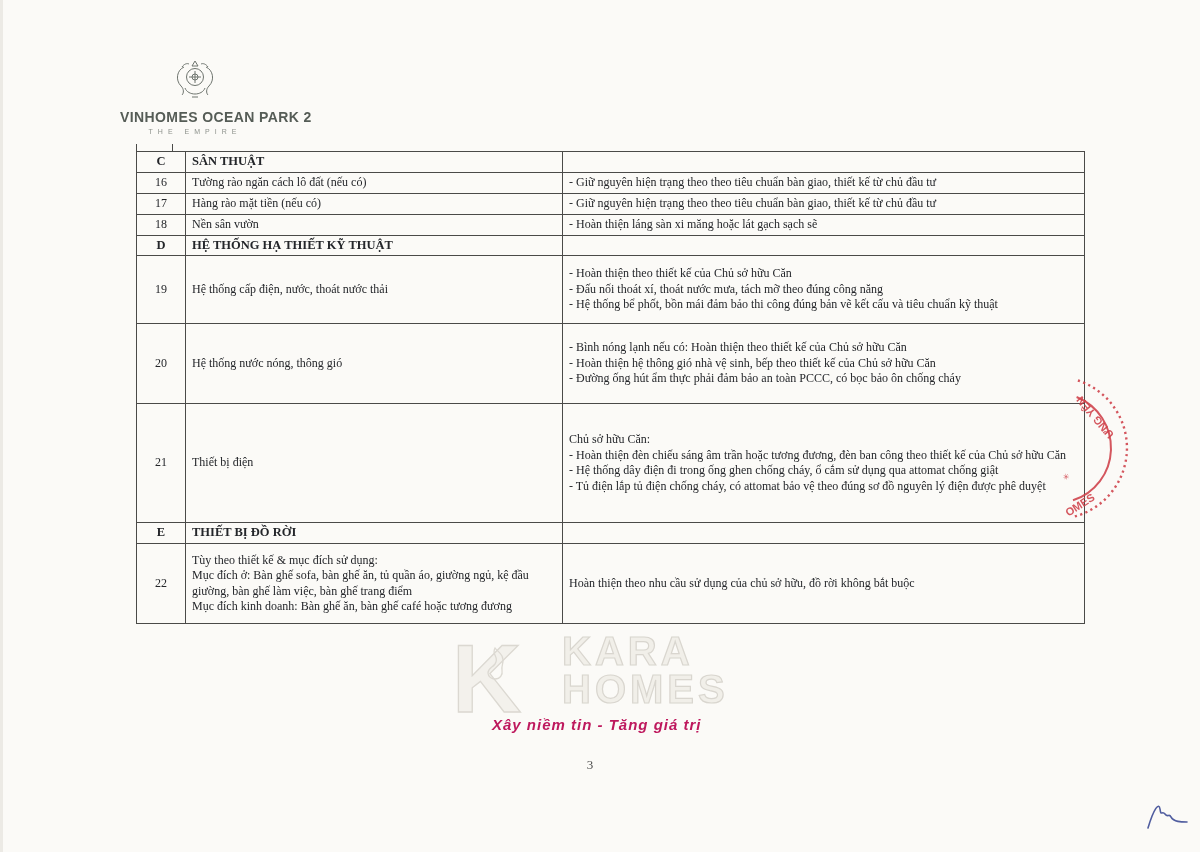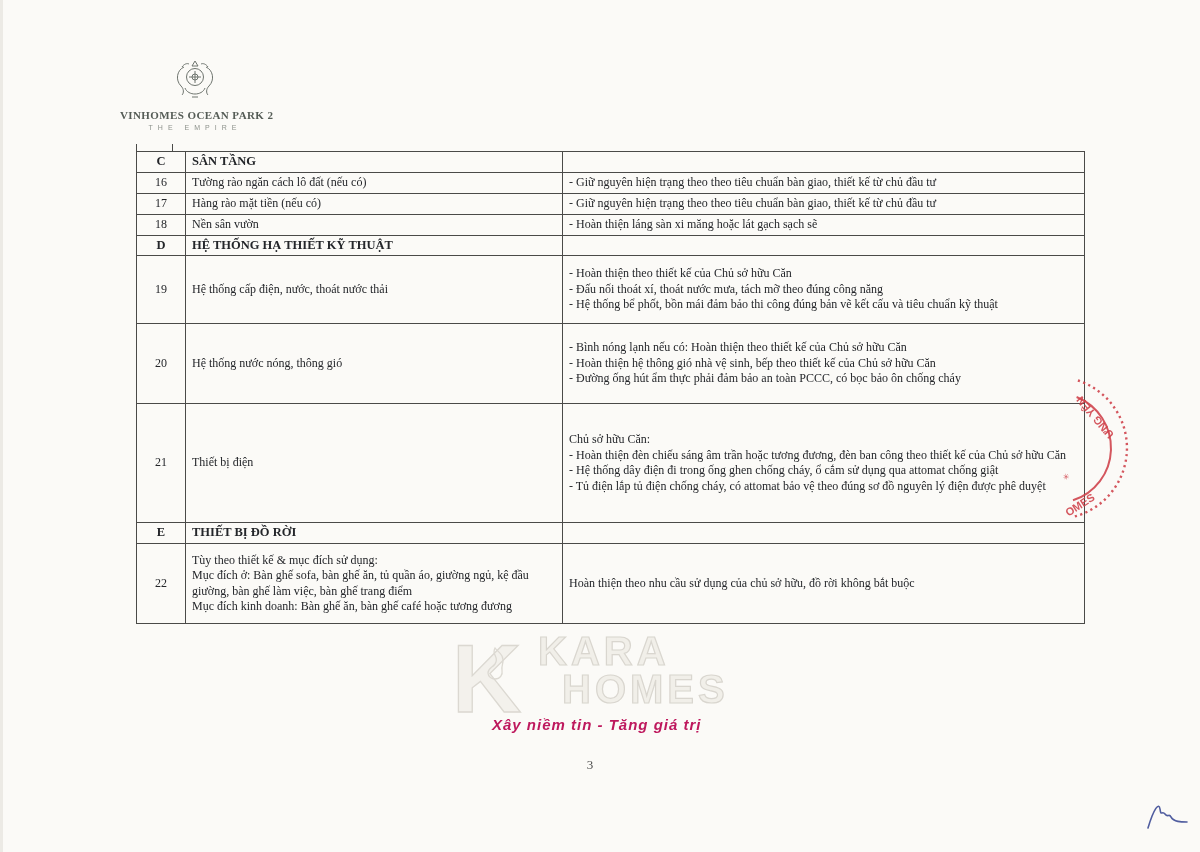--- a/index.html
+++ b/index.html
@@ -9,21 +9,21 @@
     font-family:"Liberation Serif","DejaVu Serif",serif;
     color:#24262a;
     position:relative;
     overflow:hidden;
   }
   .scan-edge{position:absolute;left:0;top:0;width:3px;height:852px;background:#eceae5;}
 
   
   .logo-block{position:absolute;left:120px;top:55px;width:150px;text-align:center;}
   .crest{display:block;margin:0 auto 4px auto;}
-  .brand-title{font-family:Liberation Serif, serif;font-size:11px;font-weight:bold;color:#555c56;letter-spacing:.4px;white-space:nowrap;}
+  .brand-title{font-family:Liberation Sans, sans-serif;font-size:14px;font-weight:bold;color:#555c56;letter-spacing:.4px;white-space:nowrap;}
   .brand-sub{font-family:"Liberation Sans","DejaVu Sans",sans-serif;font-size:7px;color:#8d928c;letter-spacing:5px;margin-top:3px;white-space:nowrap;}
 
   
   .stub{position:absolute;width:1px;height:7px;background:#4a4a48;top:144px;}
   table.spec{
     position:absolute;left:136px;top:151px;
     width:909px;border-collapse:collapse;table-layout:fixed;
   }
   table.spec td{
     border:1px solid #4a4a48;
@@ -45,21 +45,21 @@
   
   .watermark{position:absolute;left:452px;top:632px;width:340px;pointer-events:none;}
   .wm-k{
     position:absolute;left:0;top:2px;
     font-family:"Liberation Sans","DejaVu Sans",sans-serif;
     font-weight:bold;font-size:96px;line-height:90px;
     color:#f3f1ec;-webkit-text-stroke:1.3px #dbd8d1;
   }
   .wm-flame{position:absolute;left:30px;top:14px;}
   .wm-lines{margin-left:86px;font-family:"Liberation Sans","DejaVu Sans",sans-serif;font-weight:bold;letter-spacing:4px;}
-  .wm-line1,.wm-line2{font-size:40px;line-height:38px;color:#f1efe9;-webkit-text-stroke:1.2px #d9d6cf;}
+  .wm-line1,.wm-line2{font-size:40px;line-height:38px;color:#f1efe9;margin-left:24px;-webkit-text-stroke:1.2px #d9d6cf;}
   .wm-line2{margin-left:24px;}
   .wm-tagline{
     margin-top:8px;margin-left:40px;
     font-family:"Liberation Sans","DejaVu Sans",sans-serif;
     font-style:italic;font-weight:bold;font-size:15px;color:#be185d;letter-spacing:1px;
   }
 
   .page-number{position:absolute;left:575px;top:757px;width:30px;text-align:center;font-size:13px;color:#4c4c4c;}
 
   .stamp{position:absolute;left:1040px;top:360px;}
@@ -89,21 +89,21 @@
   <div class="brand-sub">THE EMPIRE</div>
 </div>
 
 <div class="stub" style="left:136px"></div>
 <div class="stub" style="left:172px"></div>
 
 <table class="spec">
   <tbody>
     <tr class="rC section">
       <td class="no">C</td>
-      <td class="item">SÂN TẦNG</td>
+      <td class="item">SÂN THUẬT</td>
       <td class="desc"></td>
     </tr>
     <tr class="r16">
       <td class="no">16</td>
       <td class="item">Tường rào ngăn cách lô đất (nếu có)</td>
       <td class="desc">- Giữ nguyên hiện trạng theo theo tiêu chuẩn bàn giao, thiết kế từ chủ đầu tư</td>
     </tr>
     <tr class="r17">
       <td class="no">17</td>
       <td class="item">Hàng rào mặt tiền (nếu có)</td>

